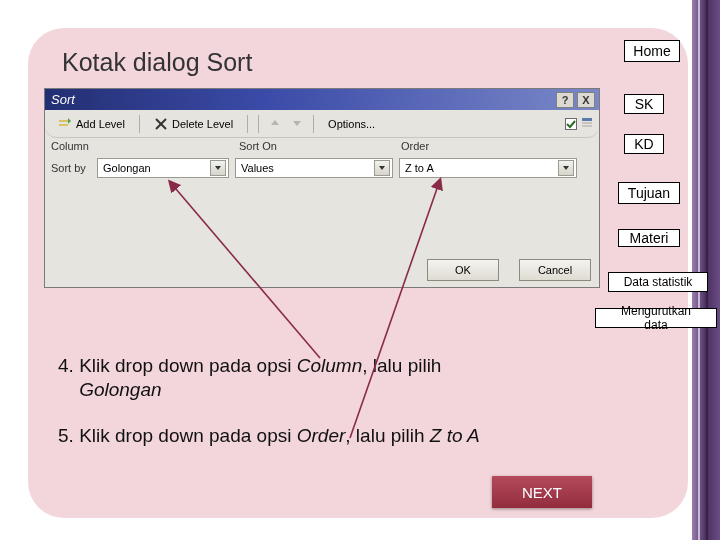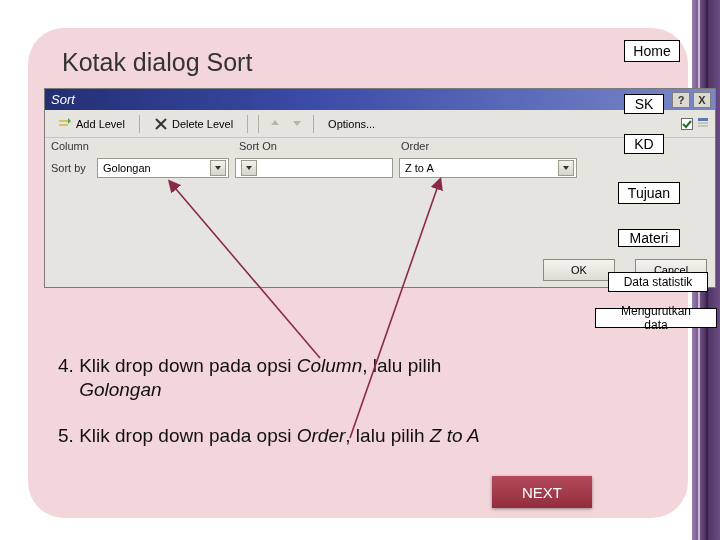--- a/index.html
+++ b/index.html
@@ -41,21 +41,21 @@
     position: absolute;
     left: 62px; top: 48px;
     font-size: 25px;
     color: #333;
     z-index: 5;
   }
   
   .sort-dialog {
     position: absolute;
     left: 44px; top: 88px;
-    width: 672px; height: 200px;
+    width: 556px; height: 200px;
     background: #e6e4de;
     border: 1px solid #7a7a7a;
     z-index: 5;
     font-size: 11px;
     font-family: Tahoma, Arial, sans-serif;
   }
   .sort-titlebar {
     height: 21px;
     background: linear-gradient(90deg, #232f73 0%, #3b4ba8 40%, #7a88c8 100%);
     color: #fff;
@@ -73,20 +73,21 @@
     font-size: 11px; font-weight: bold; color: #333;
     font-family: Arial, sans-serif;
   }
   .sort-toolbar {
     height: 28px;
     display: flex;
     align-items: center;
     padding: 0 6px;
     gap: 4px;
     border-bottom: 1px solid #c7c5bd;
+    border-radius: 12px;
   }
   .tool-btn {
     display: flex; align-items: center;
     padding: 2px 6px;
     border: 1px solid transparent;
     cursor: pointer;
   }
   .tool-btn .ic { width: 14px; height: 14px; margin-right: 4px; display: inline-flex; }
   .tool-sep { border-left: 1px solid #b0aea5; height: 18px; margin: 0 3px; }
   .arrow-btn {
@@ -268,20 +269,21 @@
     <div class="rowlabel">Sort by</div>
     <div class="dd col">
       <span class="val">Golongan</span>
       <span class="arr">
           <svg viewBox="0 0 8 8">
             <path d="M1 2 L7 2 L4 6 Z" fill="#333"></path>
           </svg>
         </span>
     </div>
     <div class="dd sorton">
+      <span class="val">Values</span>
       <span class="arr">
           <svg viewBox="0 0 8 8">
             <path d="M1 2 L7 2 L4 6 Z" fill="#333"></path>
           </svg>
         </span>
     </div>
     <div class="dd order">
       <span class="val">Z to A</span>
       <span class="arr">
           <svg viewBox="0 0 8 8">

